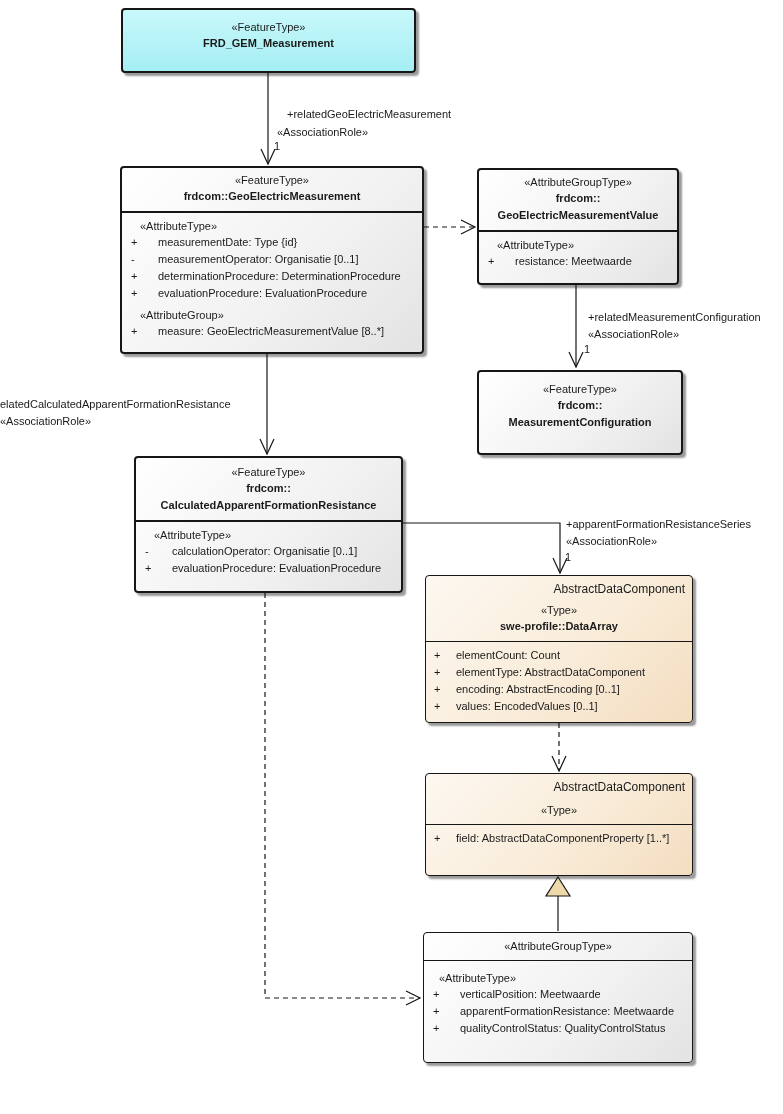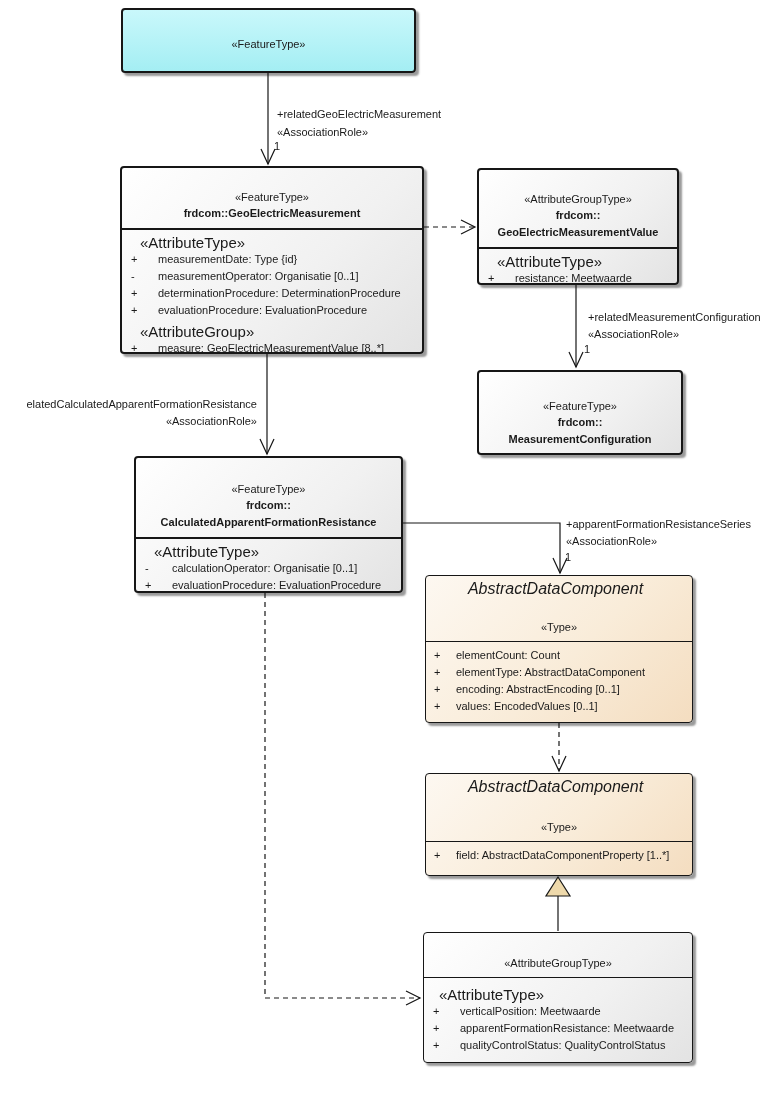--- a/index.html
+++ b/index.html
@@ -18,36 +18,36 @@
     border:2px solid #161616;
     border-radius:4px;
     background:linear-gradient(135deg,#ffffff 0%,#f1f1f1 60%,#e3e3e3 100%);
     box-shadow:3px 3px 2px #9a9a9a;
     z-index:2;
   }
   .node.thin{border-width:1px;}
   .node.cyan{background:linear-gradient(180deg,#c9f8fb 0%,#a4eef3 100%);}
   .node.tanbox{background:linear-gradient(135deg,#fdf8f1 0%,#f9ecd9 55%,#f4ddc0 100%);}
   .hdr{text-align:center;}
-  .stereo{font-size:11px;line-height:15px;margin-top:17px;}
+  .stereo{font-size:11px;line-height:15px;}
   .cname{font-size:11px;font-weight:bold;line-height:17px;}
-  .tag{font-size:16px;font-style:italic;text-align:center;padding:6px 7px 0 0;line-height:14px;}
+  .tag{font-size:12px;text-align:right;padding:6px 7px 0 0;line-height:14px;}
   .sep{border-top:2px solid #161616;margin-top:6px;}
   .thin .sep{border-top-width:1px;}
   .body{padding-top:5px;}
-  .sec-h{font-size:15px;line-height:16px;padding-left:18px;}
+  .sec-h{font-size:11px;line-height:16px;padding-left:18px;}
   .sec-h.gap{margin-top:5px;}
   .row{position:relative;font-size:11px;line-height:17px;padding-left:36px;white-space:nowrap;}
   .row .vis{position:absolute;left:9px;top:0;}
   .tanbox .row{padding-left:30px;}
   .tanbox .row .vis{left:8px;}
   
   #edges{position:absolute;left:0;top:0;z-index:4;pointer-events:none;}
   .edge-label{position:absolute;font-size:11px;line-height:15px;white-space:nowrap;z-index:5;}
-  .ra{left:0;text-align:right;}
+  .ra{left:0;}
 </style>
 </head>
 <body>
 
 <div id="canvas">
 
   <svg id="edges" width="783" height="1114" viewBox="0 0 783 1114">
     <g stroke="#161616" stroke-width="1.2" fill="none">
 
       <g>
@@ -85,38 +85,39 @@
         <polygon points="558,877 546,896 570,896" fill="#eed9ab"></polygon>
       </g>
 
       <g stroke-dasharray="5,4">
         <path d="M265 593 L265 998 L420 998"></path>
         <polyline points="406,991 420,998 406,1005" stroke-dasharray="none"></polyline>
       </g>
     </g>
   </svg>
 
-  <div class="edge-label" style="left:277px;top:107px;">+relatedGeoElectricMeasurement</div>
+  <div class="edge-label" style="left:287px;top:107px;">+relatedGeoElectricMeasurement</div>
   <div class="edge-label" style="left:277px;top:125px;">«AssociationRole»</div>
   <div class="edge-label" style="left:274px;top:139px;">1</div>
 
   <div class="edge-label" style="left:588px;top:310px;">+relatedMeasurementConfiguration</div>
   <div class="edge-label" style="left:588px;top:327px;">«AssociationRole»</div>
   <div class="edge-label" style="left:584px;top:342px;">1</div>
 
   <div class="edge-label ra" style="width:257px;top:397px;">elatedCalculatedApparentFormationResistance</div>
   <div class="edge-label ra" style="width:257px;top:414px;">«AssociationRole»</div>
 
   <div class="edge-label" style="left:566px;top:517px;">+apparentFormationResistanceSeries</div>
   <div class="edge-label" style="left:566px;top:534px;">«AssociationRole»</div>
   <div class="edge-label" style="left:565px;top:550px;">1</div>
 
   <div class="node cyan" style="left:121px;top:8px;width:295px;height:65px;">
     <div class="hdr" style="padding-top:10px;">
       <div class="stereo">«FeatureType»</div>
+      <div class="cname">FRD_GEM_Measurement</div>
     </div>
   </div>
 
   <div class="node" style="left:120px;top:166px;width:304px;height:188px;">
     <div class="hdr" style="padding-top:5px;">
       <div class="stereo">«FeatureType»</div>
       <div class="cname">frdcom::GeoElectricMeasurement</div>
     </div>
     <div class="sep"></div>
     <div class="body">
@@ -186,20 +187,21 @@
         <span class="vis">+</span>
         <span>evaluationProcedure: EvaluationProcedure</span>
       </div>
     </div>
   </div>
 
   <div class="node tanbox thin" style="left:425px;top:575px;width:268px;height:148px;">
     <div class="tag">AbstractDataComponent</div>
     <div class="hdr" style="padding-top:7px;">
       <div class="stereo">«Type»</div>
+      <div class="cname">swe-profile::DataArray</div>
     </div>
     <div class="sep"></div>
     <div class="body">
       <div class="row">
         <span class="vis">+</span>
         <span>elementCount: Count</span>
       </div>
       <div class="row">
         <span class="vis">+</span>
         <span>elementType: AbstractDataComponent</span>

